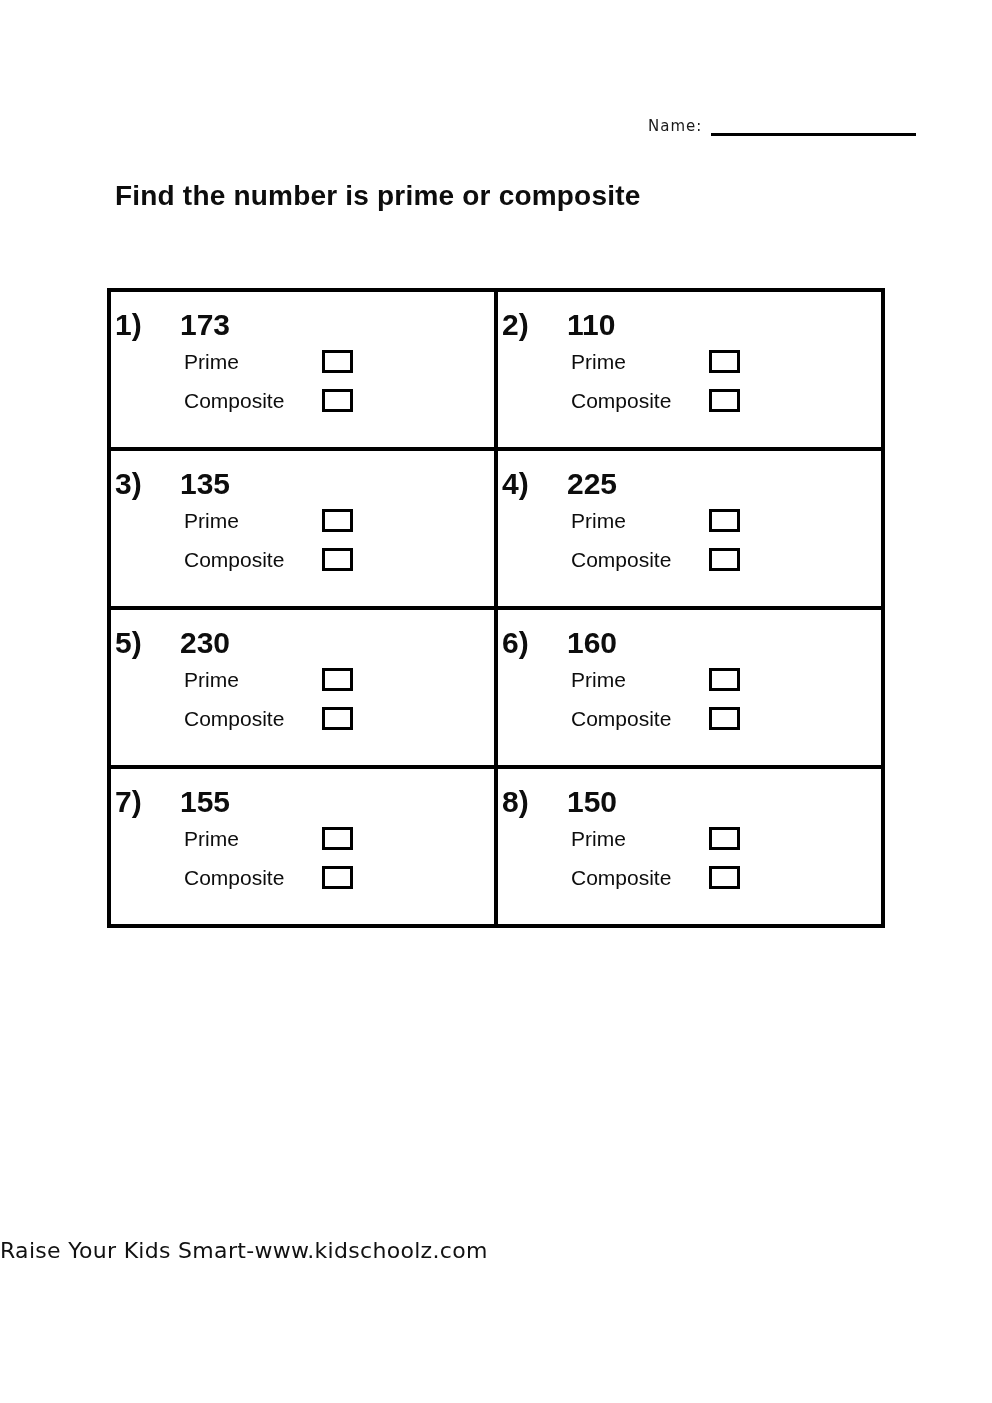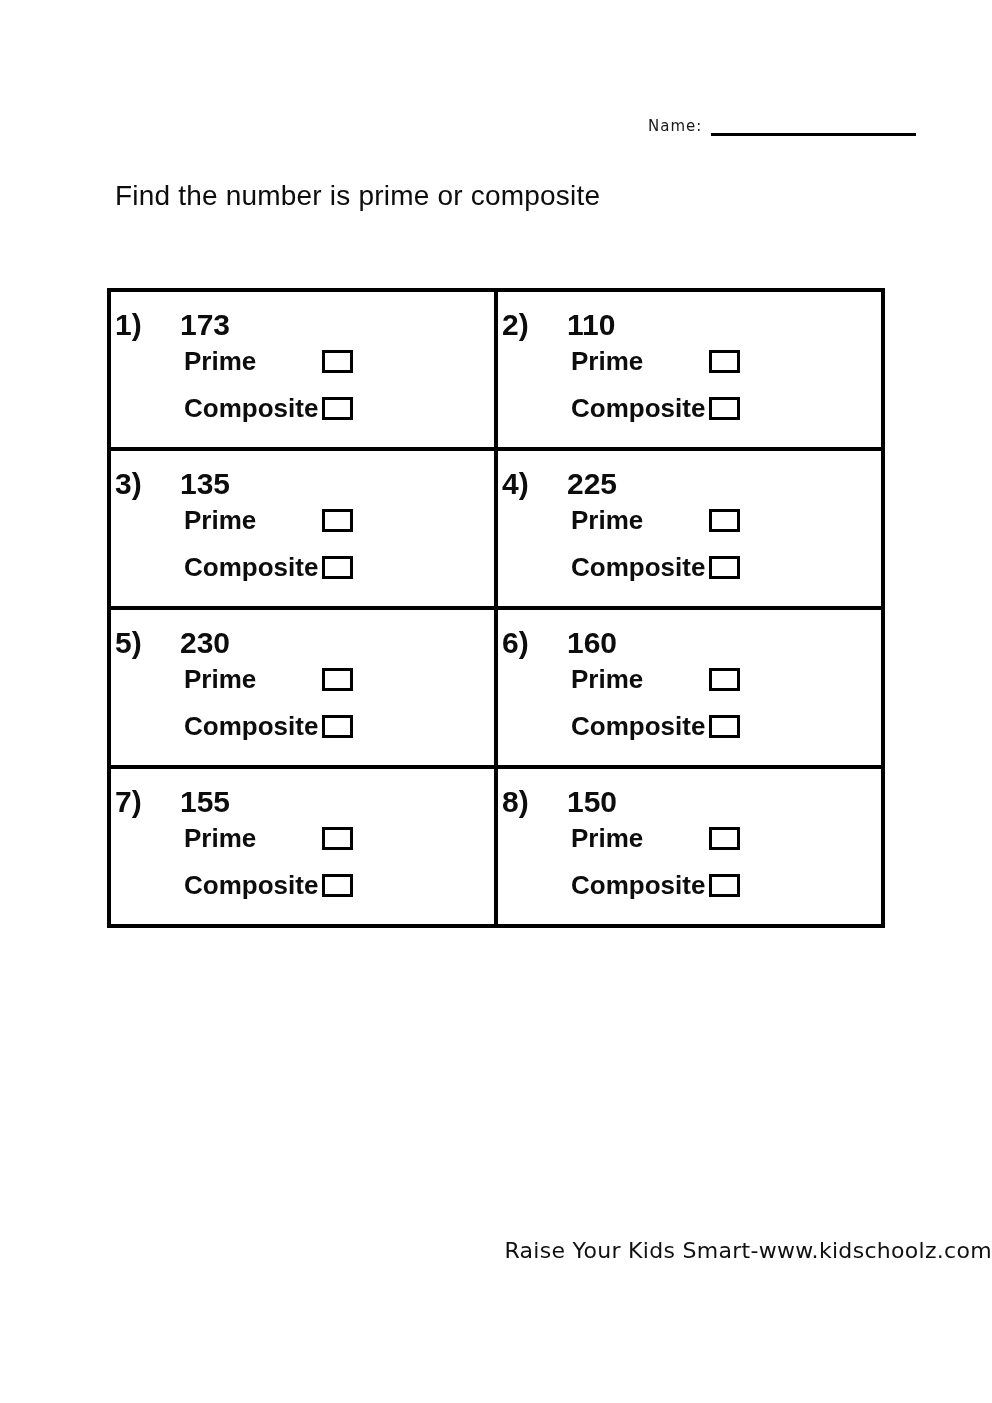--- a/index.html
+++ b/index.html
@@ -34,21 +34,21 @@
     border-bottom: 3px solid #000000;
     margin-left: 9px;
   }
 
   
   .page-title {
     position: absolute;
     left: 115px;
     top: 180px;
     font-size: 28px;
-    font-weight: normal;
+    font-weight: bold;
     color: #0d0d0d;
     letter-spacing: 0.2px;
   }
 
   
   table.problems {
     position: absolute;
     left: 107px;
     top: 288px;
     width: 778px;
@@ -70,42 +70,42 @@
     color: #0d0d0d;
   }
   .qnum { width: 65px; }
   .opt {
     display: flex;
     align-items: center;
     height: 31px;
     margin-left: 69px;
     margin-top: 6px;
   }
-  .opt + .opt { margin-top: 16px; }
+  .opt + .opt { margin-top: 8px; }
   .olabel {
-    font-size: 26px;
-    font-weight: bold;
+    font-size: 21px;
+    font-weight: normal;
     width: 138px;
     color: #0d0d0d;
   }
   .checkbox {
     width: 31px;
     height: 23px;
     border: 3.5px solid #000000;
     background: #ffffff;
     display: inline-block;
   }
 
   
   .footer {
     position: absolute;
     top: 1238px;
     left: 0;
     width: 100%;
-    text-align: right;
+    text-align: left;
     font-family: "DejaVu Sans", sans-serif;
     font-size: 22px;
     color: #111111;
     letter-spacing: 0.3px;
   }
 </style>
 </head>
 <body>
 
 <div class="name-block">

